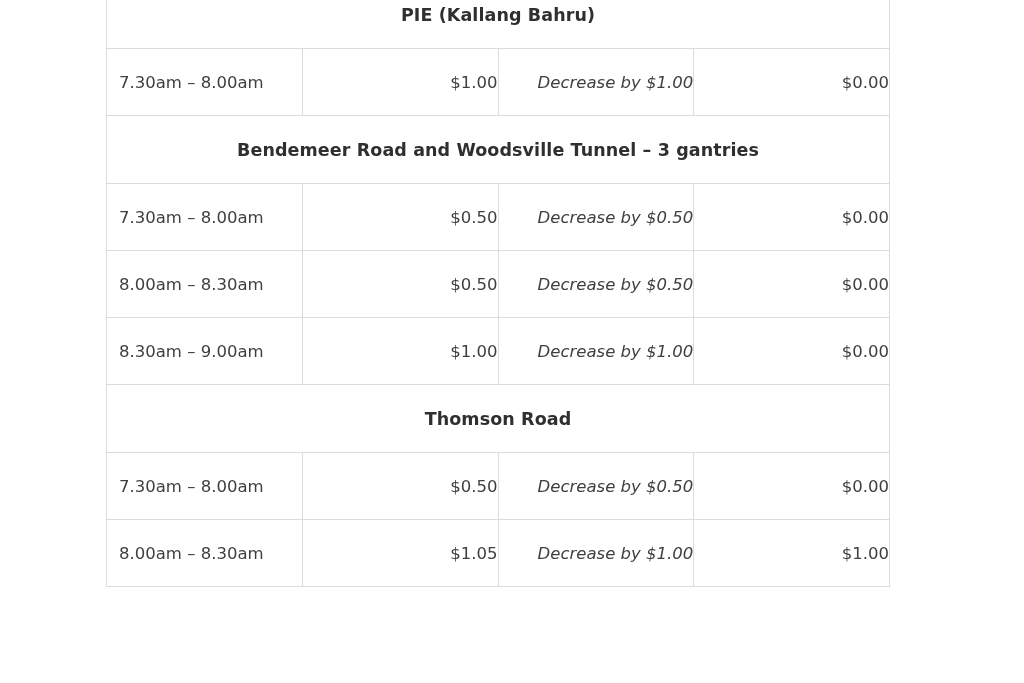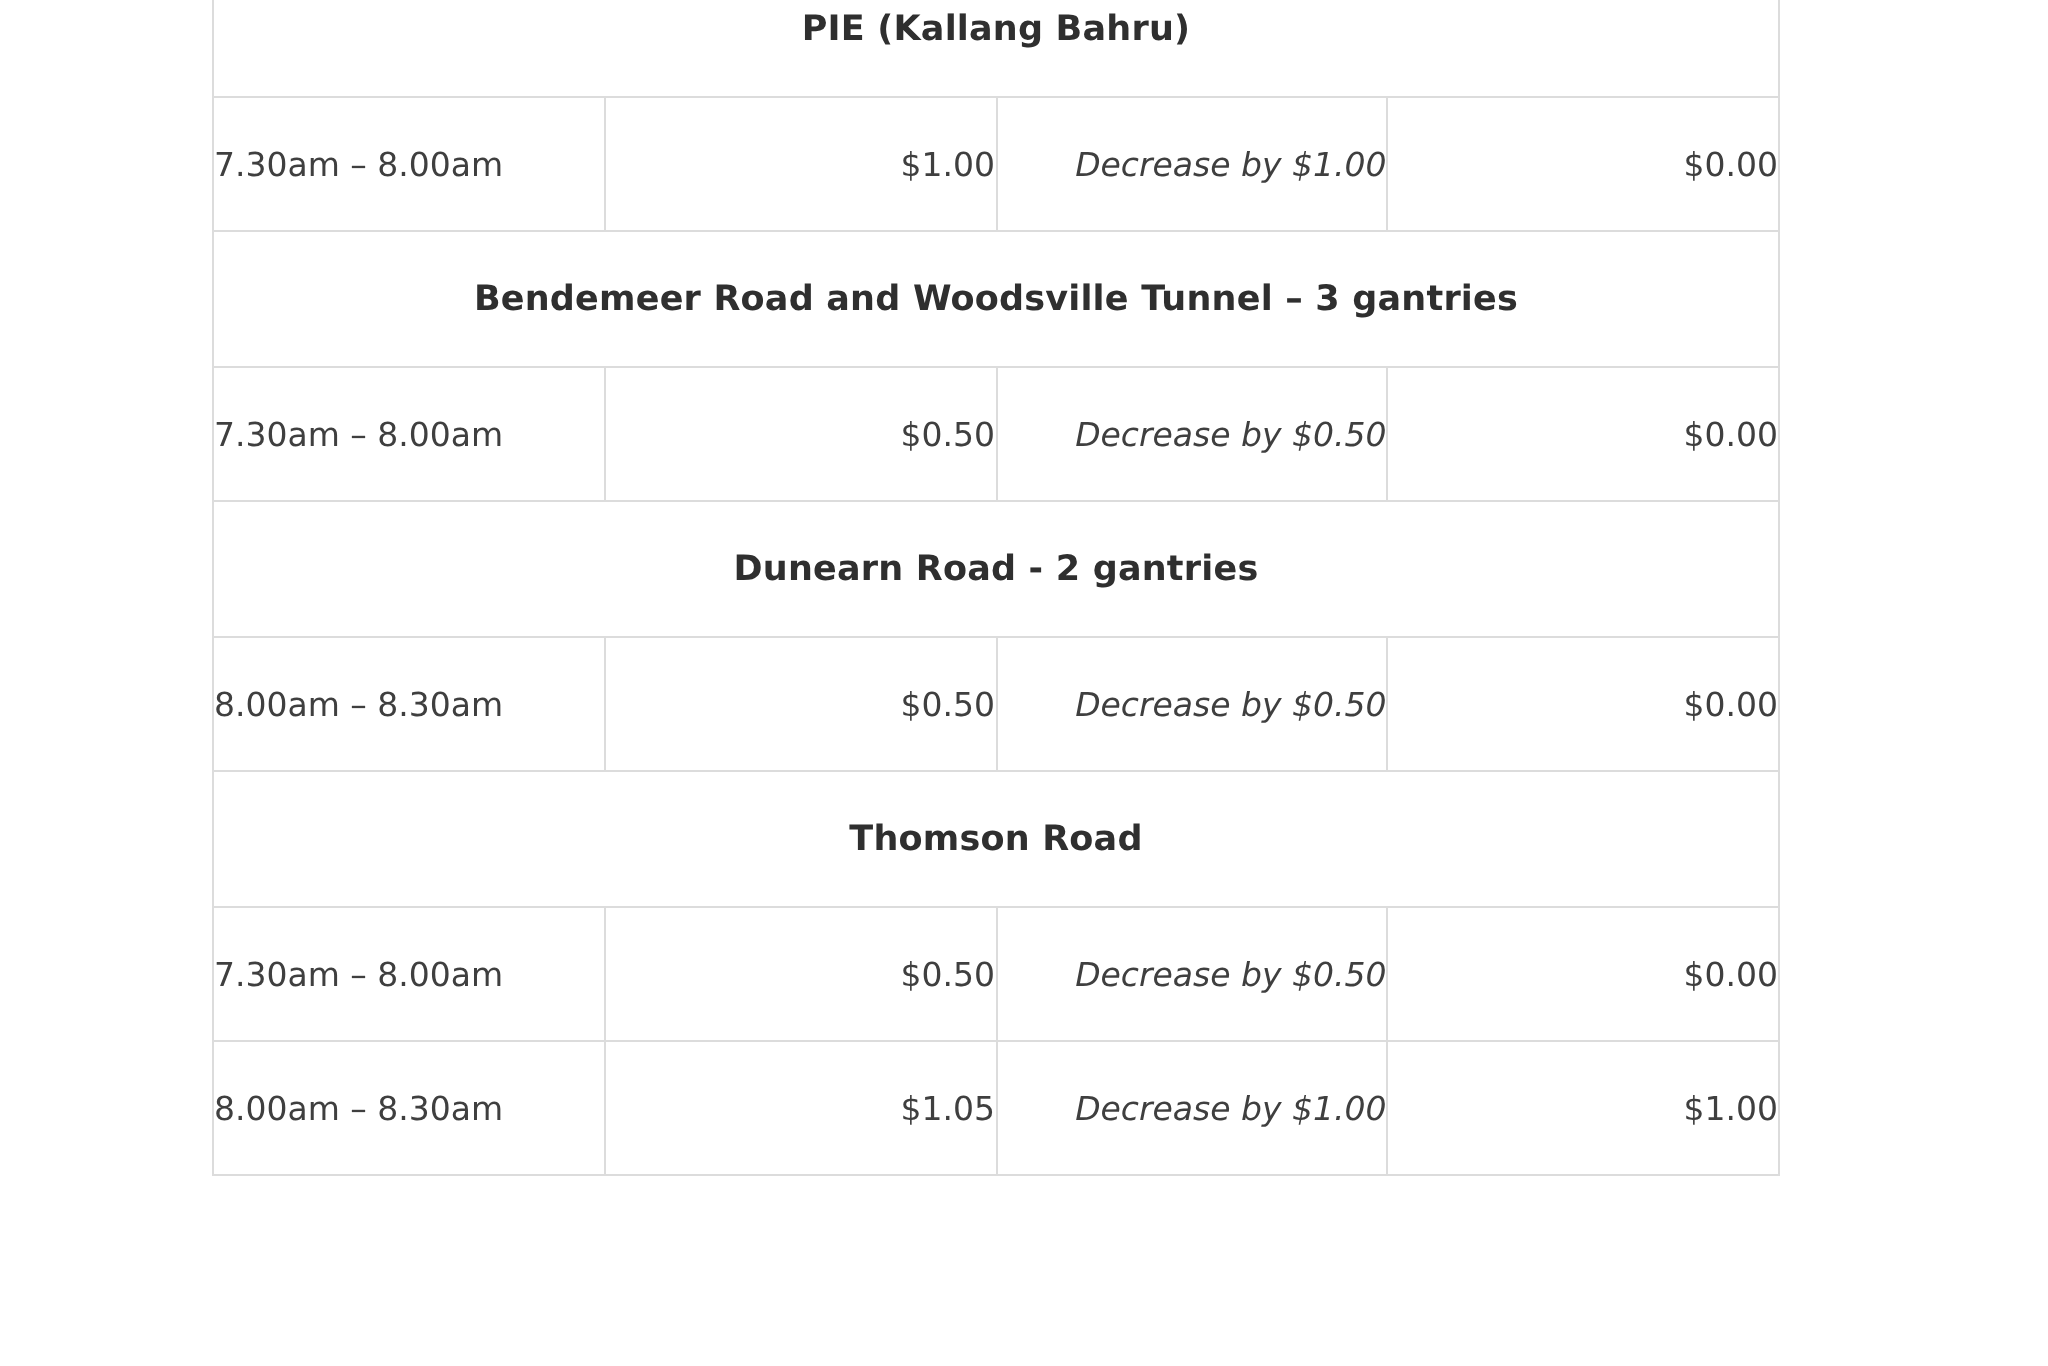--- a/index.html
+++ b/index.html
@@ -47,20 +47,21 @@
     text-align: center;
     font-weight: bold;
     font-size: 17.5px;
     color: #2f2f2f;
     letter-spacing: 0.1px;
   }
   tr.data-row td {
     height: 66px;
     font-size: 16.5px;
     color: #3f3f3f;
+    padding-left: 12px;
   }
   td.cell-time {
     padding-left: 16px;
     text-align: left;
   }
   td.cell-center {
     text-align: right;
   }
 </style>
 </head>
@@ -88,29 +89,30 @@
             <span>Bendemeer Road and Woodsville Tunnel – 3 gantries</span>
           </td>
         </tr>
         <tr class="data-row">
           <td class="c1 cell-time">7.30am – 8.00am</td>
           <td class="c2 cell-center">$0.50</td>
           <td class="c3 cell-center">Decrease by $0.50</td>
           <td class="c4 cell-center">$0.00</td>
         </tr>
 
-        <tr class="section-row">
-          <td colspan="4">
-            <span>Dunearn Road - 2 gantries</span>
-          </td>
-        </tr>
         <tr class="data-row">
           <td class="c1 cell-time">8.00am – 8.30am</td>
           <td class="c2 cell-center">$0.50</td>
           <td class="c3 cell-center">Decrease by $0.50</td>
+          <td class="c4 cell-center">$0.00</td>
+        </tr>
+        <tr class="data-row">
+          <td class="c1 cell-time">8.30am – 9.00am</td>
+          <td class="c2 cell-center">$1.00</td>
+          <td class="c3 cell-center">Decrease by $1.00</td>
           <td class="c4 cell-center">$0.00</td>
         </tr>
 
         <tr class="section-row">
           <td colspan="4">
             <span>Thomson Road</span>
           </td>
         </tr>
         <tr class="data-row">
           <td class="c1 cell-time">7.30am – 8.00am</td>

